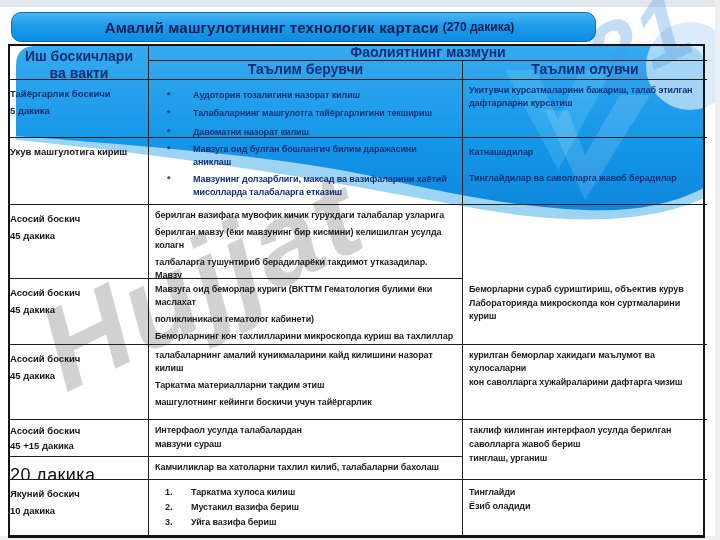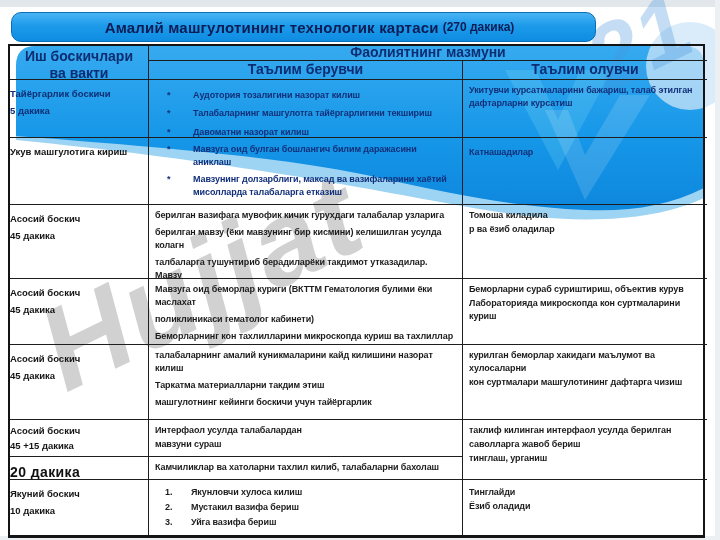--- a/index.html
+++ b/index.html
@@ -34,21 +34,21 @@
   .cell { border-right:1px solid #1e1e1e; border-bottom:1px solid #1e1e1e;
     overflow:hidden; background:transparent; }
   .no-r { border-right:none; }
   .no-b { border-bottom:none; }
 
   .hdr { display:flex; flex-direction:column; justify-content:center;
     text-align:center; font-size:14px; font-weight:bold; color:#0d2d72; line-height:1.55; }
   .stage { font-size:9.5px; font-weight:bold; color:#151515;
     padding-top:6px; line-height:1.75; }
   .stage.navy, .navy { color:#0e2f75; }
-  .big-stage { font-size:14px; font-weight:700; color:#111; letter-spacing:0.4px;
+  .big-stage { font-size:18px; font-weight:400; color:#111; letter-spacing:0.4px;
     padding-top:3px; }
   .body-cell { font-size:9px; font-weight:bold; color:#1c1c1c; padding:4px 6px 2px 6px;
     line-height:1.45; letter-spacing:-0.1px; }
   .body-cell.navy-text { color:#12307a; }
   .li { position:relative; min-height:11px; }
   .plain .li { margin-bottom:1px; }
   .spaced .li { margin-bottom:4px; }
   .bullets .li { padding-left:38px; margin-bottom:4px; }
   .bullets .marker { position:absolute; left:12px; top:0; }
   .numbered .li { padding-left:36px; margin-bottom:2px; }
@@ -113,35 +113,32 @@
       <div class="line li">Укув машгулотига  кириш</div>
     </div>
   <div class="cell body-cell navy-text bullets" style="grid-area:4/2;padding-top:5px">
       <div class="line li"><span class="marker">*</span><span class="txt">Мавзуга оид булган бошлангич билим даражасини аниклаш</span></div>
       <div class="line li"><span class="marker">*</span><span class="txt">Мавзунинг долзарблиги, максад ва вазифаларини хаётий мисолларда  талабаларга  етказиш</span></div>
       <div class="line li"><span class="marker">*</span><span class="txt">Интерфаол усул мохиятини тушунтириш</span></div>
     </div>
   <div class="cell body-cell navy-text plain no-r" style="grid-area:4/3;padding-top:8px">
       <div class="line li">Катнашадилар</div>
       <div class="line li"></div>
+      <div class="line li">Тинглайдилар ва саволларга жавоб берадилар</div>
     </div>
 
   <div class="cell stage" style="grid-area:5/1">
       <div class="line li">Асосий боскич</div>
       <div class="line li">45 дакика</div>
     </div>
   <div class="cell body-cell spaced" style="grid-area:5/2">
       <div class="line li">берилган вазифага мувофик кичик гурухдаги талабалар узларига</div>
       <div class="line li">берилган  мавзу (ёки мавзунинг бир кисмини)  келишилган усулда  колагн</div>
       <div class="line li">талбаларга тушунтириб берадиларёки такдимот  утказадилар. Мавзу</div>
     </div>
-  <div class="cell body-cell plain no-r" style="grid-area:5/3">
-      <div class="line li">Томоша киладила</div>
-      <div class="line li">р ва ёзиб оладилар</div>
-    </div>
 
   <div class="cell stage" style="grid-area:6/1">
       <div class="line li">Асосий боскич</div>
       <div class="line li">45 дакика</div>
     </div>
   <div class="cell body-cell spaced" style="grid-area:6/2">
       <div class="line li">Мавзуга оид беморлар куриги (ВКТТМ Гематология булими ёки маслахат</div>
       <div class="line li">поликлиникаси гематолог кабинети)</div>
       <div class="line li">Беморларнинг кон тахлилларини  микроскопда куриш ва тахлиллар</div>
     </div>
@@ -154,21 +151,21 @@
       <div class="line li">Асосий боскич</div>
       <div class="line li">45 дакика</div>
     </div>
   <div class="cell body-cell spaced" style="grid-area:7/2">
       <div class="line li">талабаларнинг амалий куникмаларини кайд килишини назорат килиш</div>
       <div class="line li">Таркатма материалларни такдим этиш</div>
       <div class="line li">машгулотнинг кейинги боскичи учун тайёргарлик</div>
     </div>
   <div class="cell body-cell plain no-r" style="grid-area:7/3">
       <div class="line li">курилган беморлар хакидаги маълумот ва хулосаларни</div>
-      <div class="line li">кон суртмалари  машгулотининг дафтарга чизиш</div>
+      <div class="line li">кон саволларга  хужайраларини дафтарга чизиш</div>
     </div>
 
   <div class="cell stage" style="grid-area:8/1;padding-top:3px;line-height:1.6">
       <div class="line li">Асосий боскич</div>
       <div class="line li">45 +15 дакика</div>
     </div>
   <div class="cell body-cell plain" style="grid-area:8/2">
       <div class="line li">Интерфаол усулда  талабалардан</div>
       <div class="line li">мавзуни сураш</div>
     </div>
@@ -183,21 +180,21 @@
     </div>
   <div class="cell body-cell plain" style="grid-area:9/2">
       <div class="line li">Камчиликлар ва хатоларни тахлил килиб, талабаларни бахолаш</div>
     </div>
 
   <div class="cell stage no-b" style="grid-area:10/1">
       <div class="line li">Якуний боскич</div>
       <div class="line li">10 дакика</div>
     </div>
   <div class="cell body-cell numbered no-b" style="grid-area:10/2;padding-top:6px">
-      <div class="line li"><span class="marker">1.</span><span class="txt">Якунловчи хулоса килиш</span></div>
+      <div class="line li"><span class="marker">1.</span><span class="txt">Таркатма хулоса килиш</span></div>
       <div class="line li"><span class="marker">2.</span><span class="txt">Мустакил вазифа бериш</span></div>
       <div class="line li"><span class="marker">3.</span><span class="txt">Уйга вазифа бериш</span></div>
     </div>
   <div class="cell body-cell plain no-r no-b" style="grid-area:10/3;padding-top:6px">
       <div class="line li">Тинглайди</div>
       <div class="line li">Ёзиб оладиди</div>
     </div>
 </div>
 
 <div class="frame-right"></div>

